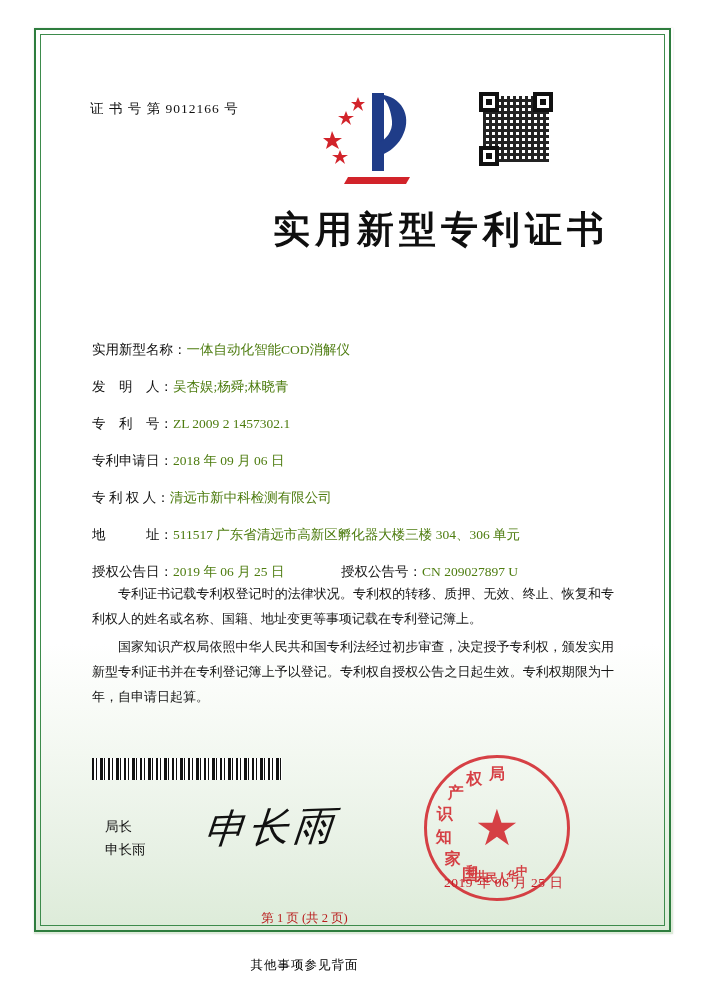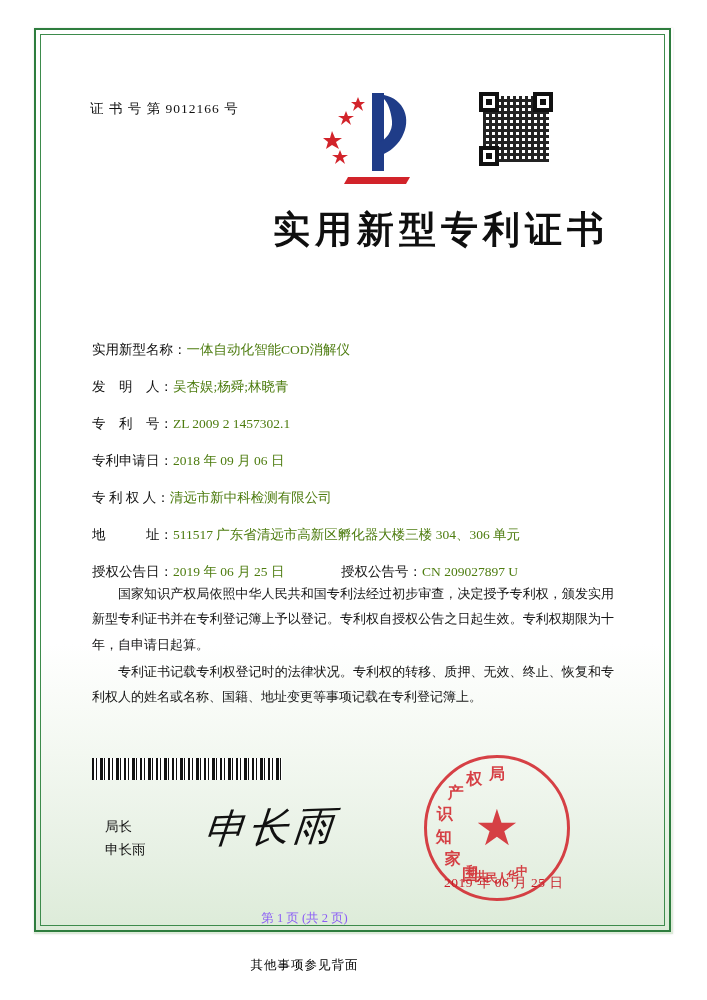--- a/index.html
+++ b/index.html
@@ -255,21 +255,21 @@
     white-space: nowrap;
   }
 
   
   .page-num {
     position: absolute;
     left: 0; right: 0;
     top: 910px;
     text-align: center;
     font-size: 12.5px;
-    color: #8b5cf6;
+    color: #b91c1c;
   }
   .back-note {
     position: absolute;
     left: 0; right: 0;
     top: 957px;
     text-align: center;
     font-size: 12.5px;
     color: #000000;
     letter-spacing: 1px;
   }
@@ -335,22 +335,22 @@
     </div>
     <div class="field-row two-col">
       <span class="field-label">授权公告日：</span>
       <span class="field-value" style="flex:0 0 168px;">2019 年 06 月 25 日</span>
       <span class="field-label">授权公告号：</span>
       <span class="field-value">CN 209027897 U</span>
     </div>
   </div>
 
   <div class="paras">
+    <p>专利证书记载专利权登记时的法律状况。专利权的转移、质押、无效、终止、恢复和专利权人的姓名或名称、国籍、地址变更等事项记载在专利登记簿上。</p>
     <p>国家知识产权局依照中华人民共和国专利法经过初步审查，决定授予专利权，颁发实用新型专利证书并在专利登记簿上予以登记。专利权自授权公告之日起生效。专利权期限为十年，自申请日起算。</p>
-    <p>专利证书记载专利权登记时的法律状况。专利权的转移、质押、无效、终止、恢复和专利权人的姓名或名称、国籍、地址变更等事项记载在专利登记簿上。</p>
   </div>
 
   <div class="barcode"></div>
 
   <div class="sig-label">
     <div>局长</div>
     <div>申长雨</div>
   </div>
   <div class="sig-hand">申长雨</div>
 

